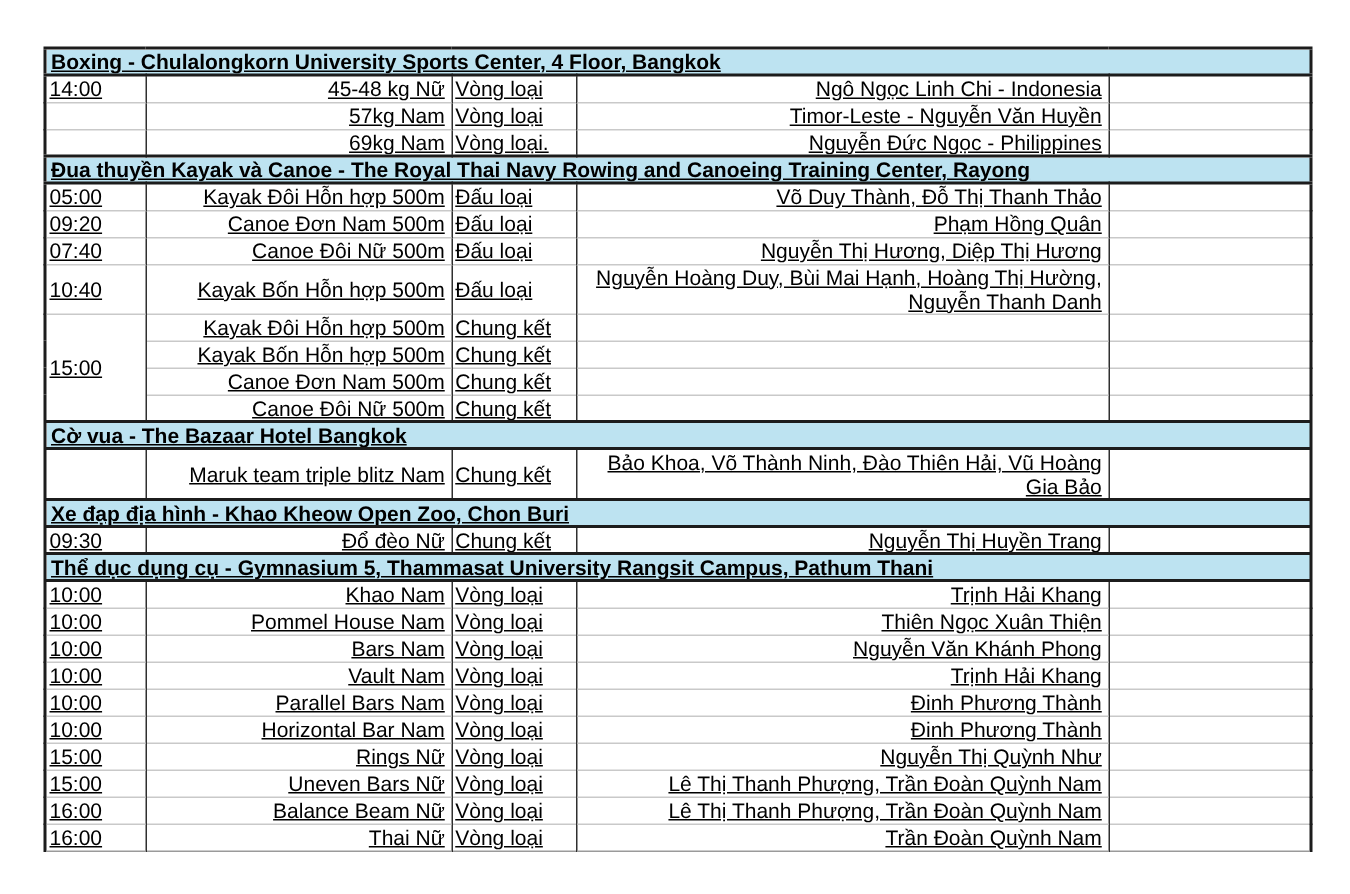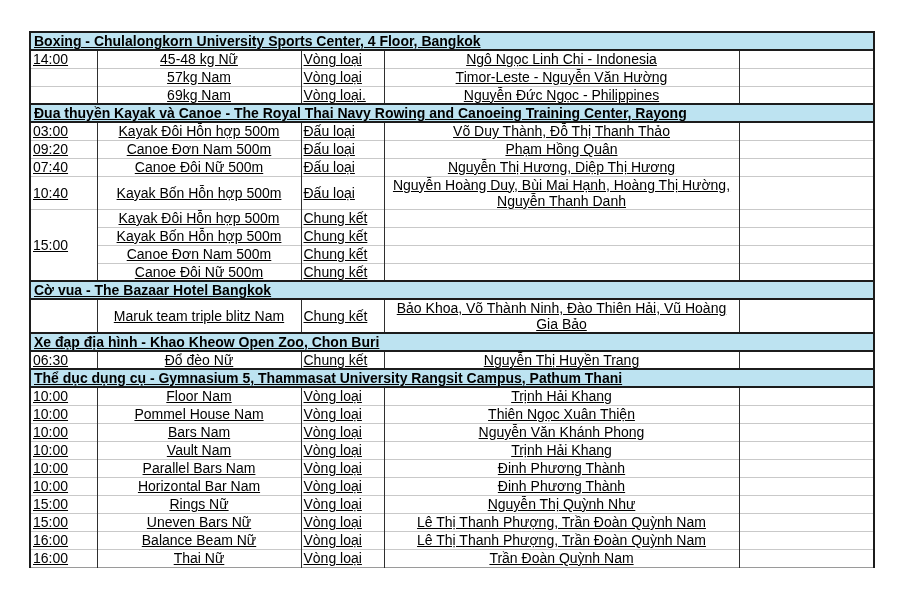--- a/index.html
+++ b/index.html
@@ -34,21 +34,21 @@
     white-space: nowrap;
   }
 
   tr.data-row td { height: 18px; border-top: 1px solid #c9c9c9; background: #fff; }
   tr.section-2 td { height: 24px; }
 
   td.col-event, td.col-round, td.col-participants, td.col-note {
     border-left: 1.5px solid #2f2f2f;
   }
   td.col-time, td.col-round { text-align: left; padding: 0 2px; }
-  td.col-event, td.col-participants { text-align: center; padding: 0 4px; }
+  td.col-event, td.col-participants { text-align: right; padding: 0 4px; }
 </style>
 </head>
 <body>
 
 <div class="page">
   <table class="schedule">
     <colgroup>
       <col style="width:67px">
       <col style="width:204px">
       <col style="width:83px">
@@ -63,35 +63,35 @@
           <td class="col-time">14:00</td>
           <td class="col-event">45-48 kg Nữ</td>
           <td class="col-round">Vòng loại</td>
           <td class="col-participants">Ngô Ngọc Linh Chi - Indonesia</td>
           <td class="col-note"></td>
         </tr>
         <tr class="data-row section-0">
           <td class="col-time"></td>
           <td class="col-event">57kg Nam</td>
           <td class="col-round">Vòng loại</td>
-          <td class="col-participants">Timor-Leste - Nguyễn Văn Hường</td>
+          <td class="col-participants">Timor-Leste - Nguyễn Văn Huyền</td>
           <td class="col-note"></td>
         </tr>
         <tr class="data-row section-0">
           <td class="col-time"></td>
           <td class="col-event">69kg Nam</td>
           <td class="col-round">Vòng loại.</td>
           <td class="col-participants">Nguyễn Đức Ngọc - Philippines</td>
           <td class="col-note"></td>
         </tr>
         <tr class="section-row">
           <td colspan="5" class="section-title">Đua thuyền Kayak và Canoe - The Royal Thai Navy Rowing and Canoeing Training Center, Rayong</td>
         </tr>
         <tr class="data-row section-1">
-          <td class="col-time">03:00</td>
+          <td class="col-time">05:00</td>
           <td class="col-event">Kayak Đôi Hỗn hợp 500m</td>
           <td class="col-round">Đấu loại</td>
           <td class="col-participants">Võ Duy Thành, Đỗ Thị Thanh Thảo</td>
           <td class="col-note"></td>
         </tr>
         <tr class="data-row section-1">
           <td class="col-time">09:20</td>
           <td class="col-event">Canoe Đơn Nam 500m</td>
           <td class="col-round">Đấu loại</td>
           <td class="col-participants">Phạm Hồng Quân</td>
@@ -143,32 +143,32 @@
           <td class="col-time"></td>
           <td class="col-event">Maruk team triple blitz Nam</td>
           <td class="col-round">Chung kết</td>
           <td class="col-participants">Bảo Khoa, Võ Thành Ninh, Đào Thiên Hải, Vũ Hoàng Gia Bảo</td>
           <td class="col-note"></td>
         </tr>
         <tr class="section-row">
           <td colspan="5" class="section-title">Xe đạp địa hình - Khao Kheow Open Zoo, Chon Buri</td>
         </tr>
         <tr class="data-row section-3">
-          <td class="col-time">06:30</td>
+          <td class="col-time">09:30</td>
           <td class="col-event">Đổ đèo Nữ</td>
           <td class="col-round">Chung kết</td>
           <td class="col-participants">Nguyễn Thị Huyền Trang</td>
           <td class="col-note"></td>
         </tr>
         <tr class="section-row">
           <td colspan="5" class="section-title">Thể dục dụng cụ - Gymnasium 5, Thammasat University Rangsit Campus, Pathum Thani</td>
         </tr>
         <tr class="data-row section-4">
           <td class="col-time">10:00</td>
-          <td class="col-event">Floor Nam</td>
+          <td class="col-event">Khao Nam</td>
           <td class="col-round">Vòng loại</td>
           <td class="col-participants">Trịnh Hải Khang</td>
           <td class="col-note"></td>
         </tr>
         <tr class="data-row section-4">
           <td class="col-time">10:00</td>
           <td class="col-event">Pommel House Nam</td>
           <td class="col-round">Vòng loại</td>
           <td class="col-participants">Thiên Ngọc Xuân Thiện</td>
           <td class="col-note"></td>

